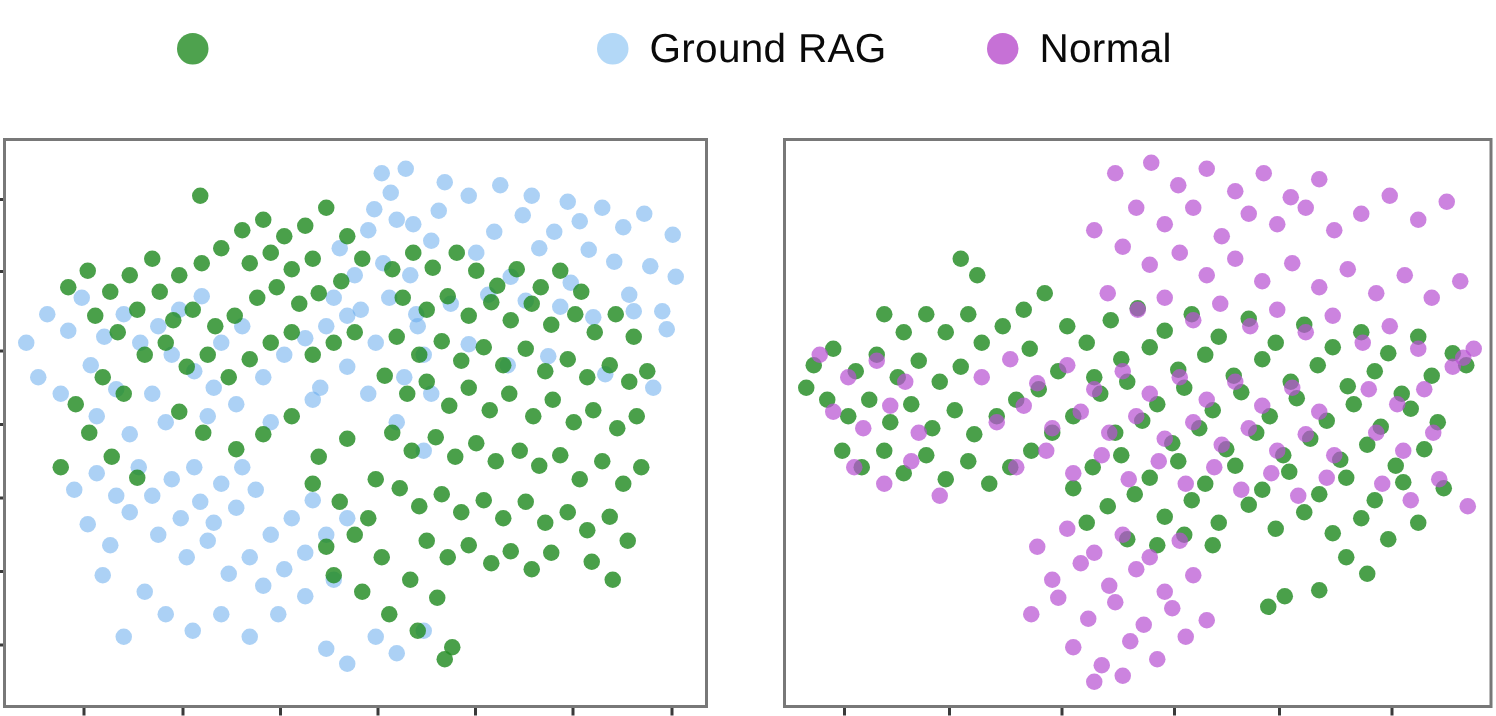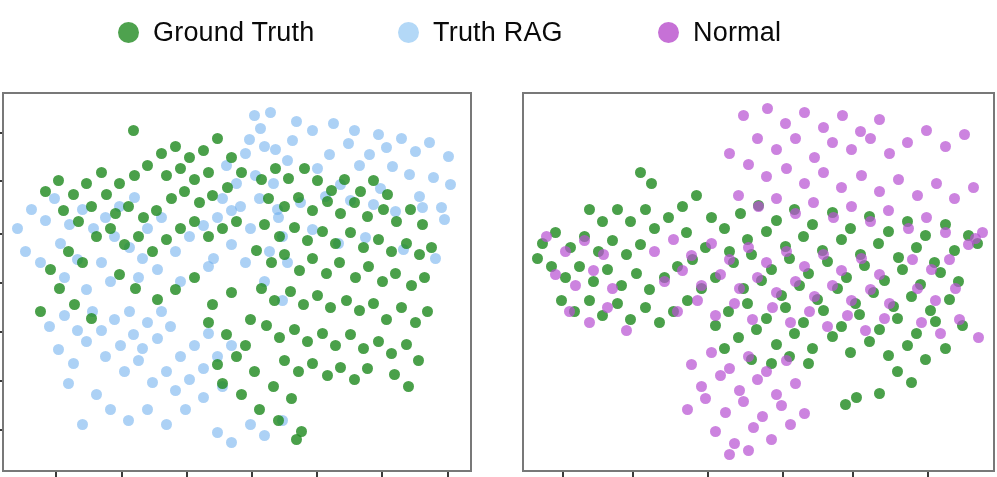--- a/index.html
+++ b/index.html
@@ -21,25 +21,24 @@
   .dot{position:absolute;width:11px;height:11px;border-radius:50%;margin-left:-5.5px;margin-top:-5.5px;}
   .tick-x{position:absolute;top:100%;width:2px;height:5px;background:#3a3a3a;margin-top:2px;}
   .tick-y{position:absolute;right:100%;width:5px;height:2px;background:#3a3a3a;margin-right:2px;}
 </style>
 </head>
 <body>
 
 <div class="legend">
   <div class="legend-item" id="legend-item-0" style="left: 118px;">
     <span class="legend-swatch" style="background: rgb(78, 162, 78);"></span>
-    <span class="legend-label">Ground Truth</span>
   </div>
   <div class="legend-item" id="legend-item-1" style="left: 398px;">
     <span class="legend-swatch" style="background: rgb(179, 216, 247);"></span>
-    <span class="legend-label">Truth RAG</span>
+    <span class="legend-label">Ground RAG</span>
   </div>
   <div class="legend-item" id="legend-item-2" style="left: 658px;">
     <span class="legend-swatch" style="background: rgb(198, 113, 214);"></span>
     <span class="legend-label">Normal</span>
   </div>
 </div>
 
 <div class="panel" id="panel-left">
   <div class="panel-inner">
       <div class="dot" style="left: 53.8%; top: 5.6%; background: rgba(104, 172, 236, 0.55);"></div>

